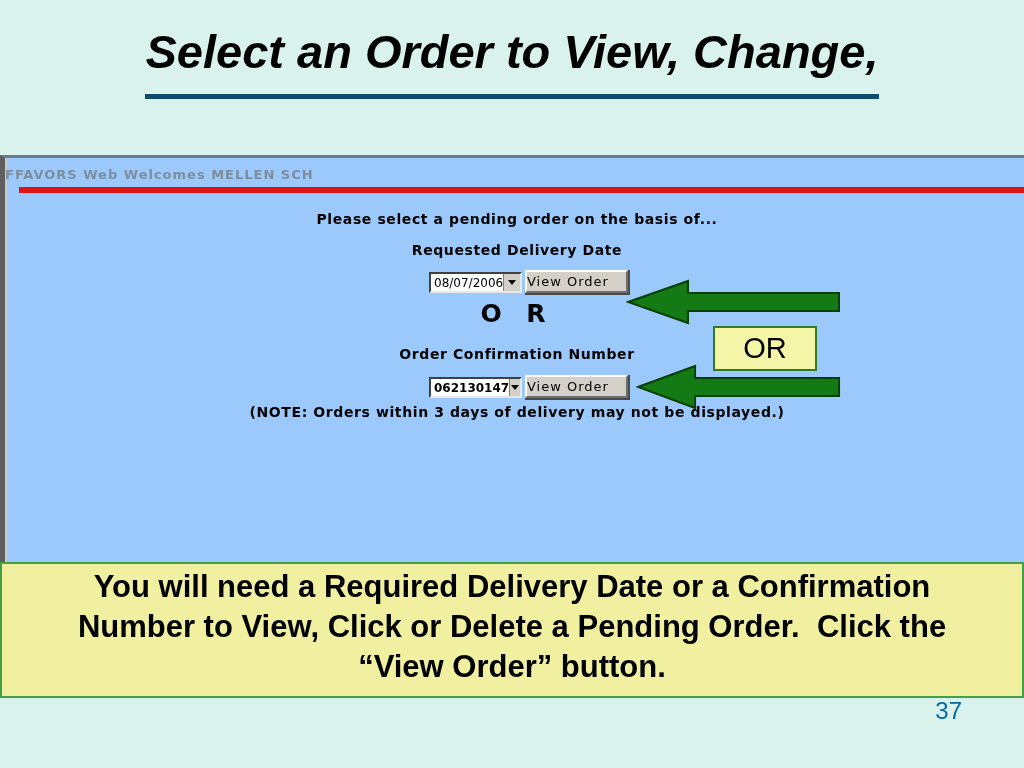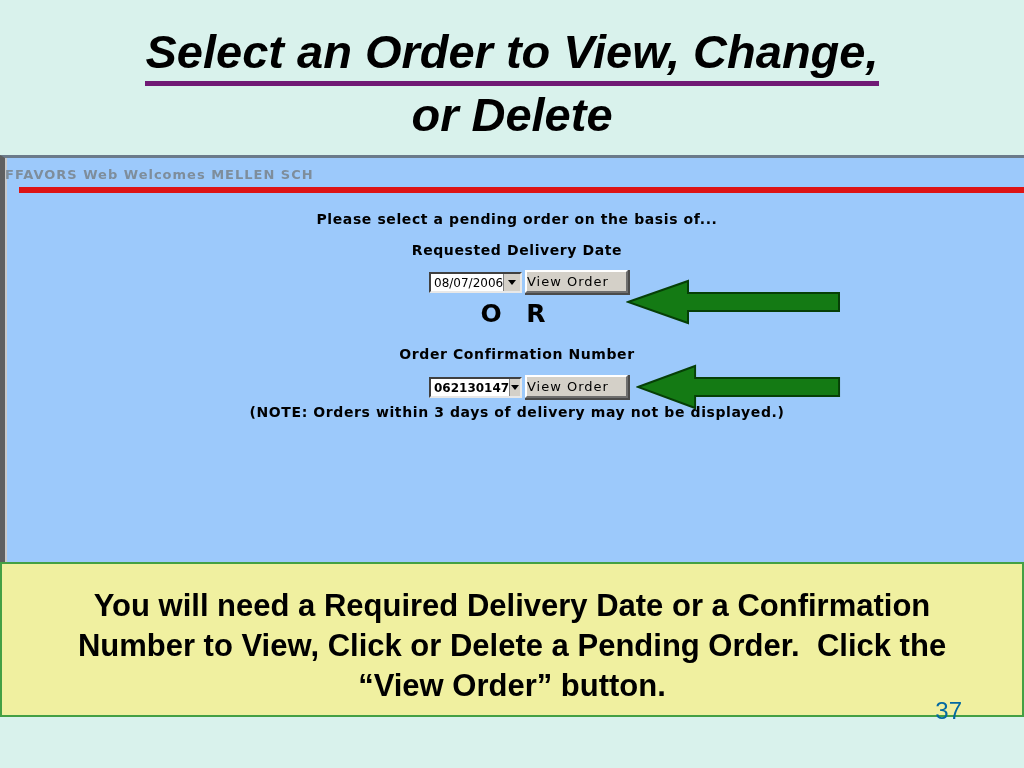--- a/index.html
+++ b/index.html
@@ -22,21 +22,21 @@
     font-family:"Liberation Sans",sans-serif;
     overflow:hidden;
   }
   
   .slide-title{
     position:absolute;top:20px;left:0;width:1024px;
     text-align:center;
     font-weight:bold;font-style:italic;
     font-size:47px;line-height:63px;color:#000;
   }
-  .underlined{border-bottom:5px solid #701a75;padding-bottom:3px;}
+  .underlined{border-bottom:5px solid #0c4a6e;padding-bottom:16px;}
   
   .screenshot{
     position:absolute;top:155px;left:0;width:1024px;height:408px;
     background:var(--screenshot-bg);
     border-top:3px solid #6b7b8b;
     border-left:5px solid #5f5f5f;
     box-shadow:inset 2px 0 0 #c9c9c9;
   }
   .ss-header{
     position:absolute;top:9px;left:0;width:100%;
@@ -96,42 +96,41 @@
   .arrow2{left:631px;top:206px;}
   .or-callout{
     position:absolute;left:708px;top:168px;width:104px;height:45px;
     background:var(--callout-yellow);
     border:2px solid var(--callout-border);
     display:flex;align-items:center;justify-content:center;
     font-size:29px;color:#000;
   }
   
   .instruction-box{
-    position:absolute;top:562px;left:0;width:1024px;height:155px;
+    position:absolute;top:562px;left:0;width:1024px;height:136px;
     background:var(--instruction-yellow);
     border:2px solid var(--instruction-border);
     text-align:center;
-    padding-top:22px;
+    padding-top:3px;
   }
   .instruction-box .line{
     font-size:31px;font-weight:bold;line-height:40px;color:#000;
     white-space:pre-wrap;
   }
   
   .page-number{
     position:absolute;top:697px;right:62px;
     font-size:24px;color:#0369a1;
   }
 </style>
 </head>
 <body>
 
 <div class="slide-title">
   <span class="underlined">Select an Order to View, Change,</span><br>
-  <span>or Delete</span>
 </div>
 
 <div class="screenshot">
 
   <div class="ss-header">FFAVORS Web Welcomes MELLEN SCH</div>
   <div class="red-line"></div>
 
   <div class="ss-label prompt">Please select a pending order on the basis of...</div>
   <div class="ss-label dd-label">Requested Delivery Date</div>
 
@@ -142,20 +141,23 @@
       </span>
   </div>
   <button class="view-btn btn1">View Order</button>
 
   <svg class="green-arrow arrow1" width="215" height="46" viewBox="0 0 215 46" preserveAspectRatio="none">
     <polygon points="2,23 62,2 62,14 213,14 213,32 62,32 62,44" fill="var(--arrow-green)" stroke="var(--arrow-outline)" stroke-width="2"></polygon>
   </svg>
 
   <div class="ss-label or-text">O R</div>
 
+  <div class="or-callout">
+    <span>OR</span>
+  </div>
 
   <div class="ss-label conf-label">Order Confirmation Number</div>
 
   <div class="select-box sel2">
     <span class="value">062130147</span>
     <span class="dd-btn">
         <span class="dd-tri"></span>
       </span>
   </div>
   <button class="view-btn btn2">View Order</button>

